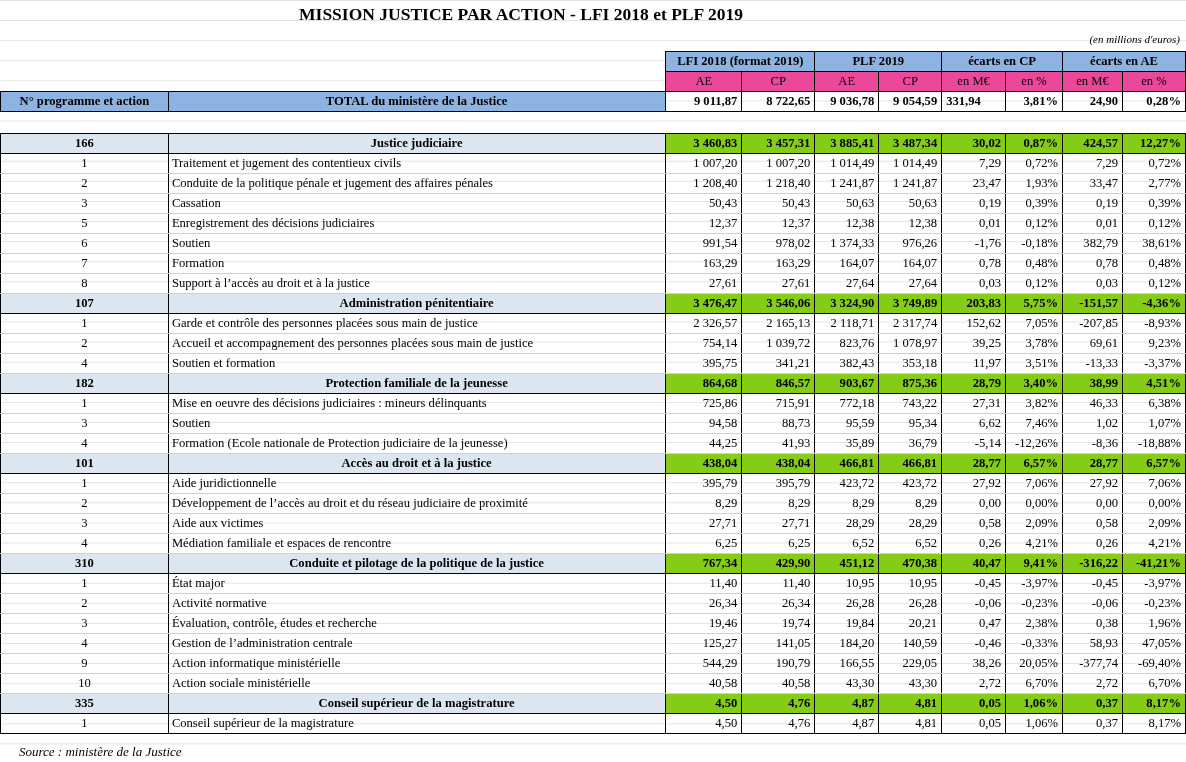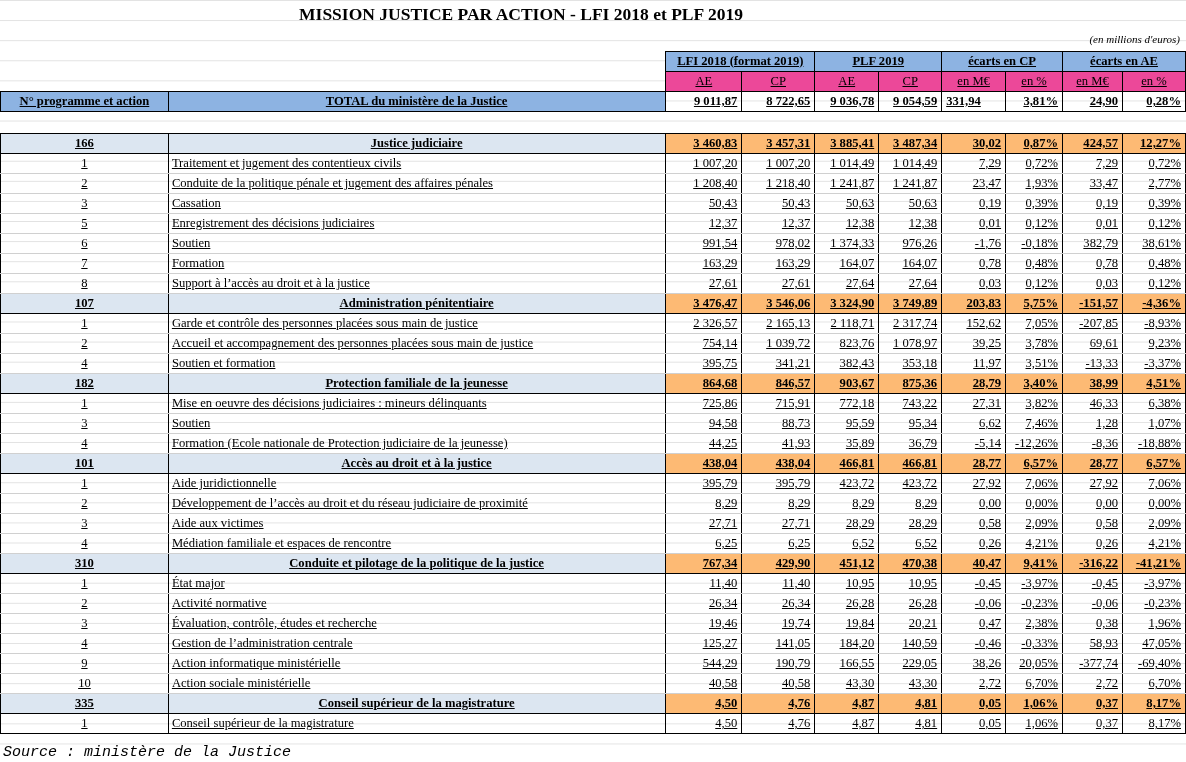--- a/index.html
+++ b/index.html
@@ -7,36 +7,36 @@
          font-family: "DejaVu Serif", "Liberation Serif", serif; color:#000; }
   .sheet { position:absolute; left:0; top:0; width:1186px; height:762px;
     background-image:
       linear-gradient(#e2e2e2 1px, transparent 1px);
     background-size: 100% 20.1px; }
   .title { position:absolute; left:0; top:2px; width:1042px; height:24px;
     text-align:center; font-family:"Liberation Serif", serif; font-weight:bold; font-size:17.5px; line-height:24px; }
   .units { position:absolute; right:6px; top:33px; font-style:italic; font-size:11px;
     font-family:"Liberation Serif", serif; }
   table { position:absolute; left:0; top:51px; border-collapse:collapse; table-layout:fixed;
-    font-family:"Liberation Serif", serif; font-size:12.6px;text-decoration:underline; }
+    font-family:"Liberation Serif", serif; font-size:12.6px; }
   td { height:19px; padding:0 4px; white-space:nowrap; overflow:hidden; box-sizing:border-box; line-height:19px; }
   .hdr-blue { background:#8db3e2; font-weight:bold; text-align:center; border:1px solid #000; }
   .sub { text-align:center; border:1px solid #000; background:#ec4899; }
   .blank td { border:none; background:transparent; }
   .num { text-align:right; border:1px solid #000; }
   .grid td.num, .grid td.lab, .grid td.id { border-top:1px solid #d0d0d0; border-bottom:1px solid #d0d0d0; }
   .id { text-align:center; border-left:1px solid #000; border-right:1px solid #000; }
   .lab { text-align:left; border-left:1px solid #000; border-right:1px solid #000; padding-left:3px; }
   tr.prog td { background:#dce6f1; font-weight:bold; border-top:1.5px solid #000; border-bottom:1.5px solid #000; }
-  tr.prog td.num { background:#fdba74; }
+  tr.prog td.num { background:#84cc16; }
   tr.prog td.lab { text-align:center; }
   tr.total td { font-weight:bold; border:1.5px solid #000; }
   tr.total td.id, tr.total td.lab { background:#8db3e2; text-align:center; }
-  .source { position:absolute; left:3px; top:744px; font-style:italic; font-size:15px;
-    font-family:Liberation Mono, monospace; }
+  .source { position:absolute; left:19px; top:744px; font-style:italic; font-size:13px;
+    font-family:Liberation Serif, serif; }
   .last td { border-bottom:1.5px solid #000 !important; }
 </style>
 </head>
 <body>
 
 <div class="sheet"></div>
 <div class="title">MISSION JUSTICE PAR ACTION - LFI 2018 et  PLF 2019</div>
 <div class="units">(en millions d'euros)</div>
 
 <table>
@@ -258,21 +258,21 @@
       </tr>
       <tr class="grid">
         <td class="id">3</td>
         <td class="lab">Soutien</td>
         <td class="num">94,58</td>
         <td class="num">88,73</td>
         <td class="num">95,59</td>
         <td class="num">95,34</td>
         <td class="num">6,62</td>
         <td class="num">7,46%</td>
-        <td class="num">1,28</td>
+        <td class="num">1,02</td>
         <td class="num">1,07%</td>
       </tr>
       <tr class="grid">
         <td class="id">4</td>
         <td class="lab">Formation (Ecole nationale de Protection judiciaire de la jeunesse)</td>
         <td class="num">44,25</td>
         <td class="num">41,93</td>
         <td class="num">35,89</td>
         <td class="num">36,79</td>
         <td class="num">-5,14</td>

